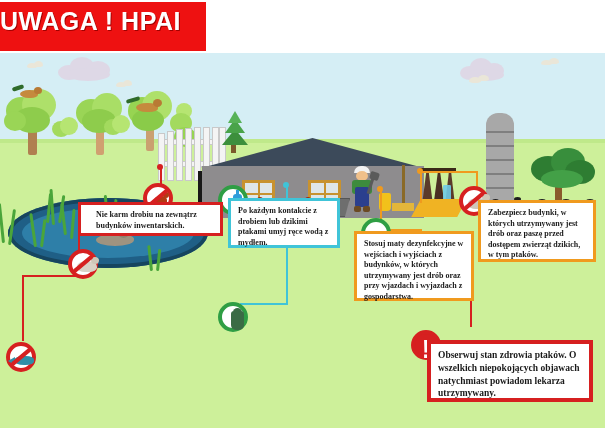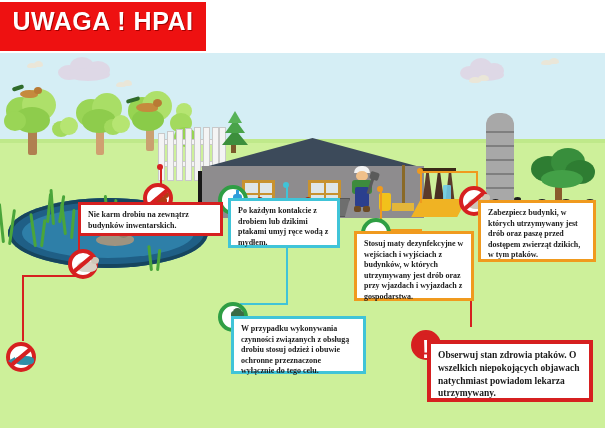--- a/index.html
+++ b/index.html
@@ -2,21 +2,21 @@
 <html><head>
 <meta charset="utf-8">
 <style>
   html,body{margin:0;padding:0;background:#fff;}
   body{font-family:"Liberation Serif",serif;}
   #poster{position:relative;width:605px;height:428px;overflow:hidden;background:#fff;}
 
   
   .header{position:absolute;left:0;top:0;width:605px;height:53px;background:#fff;}
   .hdr-red{position:absolute;left:0;top:2px;width:206px;height:49px;background:#ee1111;}
-  .hdr-red-txt{position:absolute;left:0;top:7px;width:206px;text-align:center;
+  .hdr-red-txt{position:absolute;left:0;top:7px;width:206px;text-align:left;
     font-family:"Liberation Sans",sans-serif;font-weight:bold;font-size:25px;color:#ffffff;
     letter-spacing:.5px;text-shadow:1px 1px 0 #a10000;}
   .hdr-title{position:absolute;left:216px;top:4px;width:385px;
     font-family:"Liberation Sans",sans-serif;font-weight:bold;font-size:11.5px;
     line-height:14.6px;color:#1a1a1a;}
 
   
   .scene{position:absolute;left:0;top:53px;width:605px;height:375px;overflow:hidden;}
   .sky{position:absolute;left:0;top:0;width:605px;height:94px;background:#d5eef5;}
   .ground{position:absolute;left:0;top:90px;width:605px;height:285px;background:#cdf09a;}
@@ -414,39 +414,36 @@
 
   <div class="badge prohibit" style="left:6px;top:342px;width:30px;height:30px;">
     <div class="ic-fish"></div>
       <div class="slash"></div>
   </div>
 
   <div class="badge alert" style="left:411px;top:330px;width:30px;height:30px;">
     <div class="ic-bang">!</div>
   </div>
 
-  <div class="box red" style="left:78px;top:202px;width:145px;height:34px;">
+  <div class="box red" style="left:78px;top:202px;width:145px;height:34px;padding-left:8px;">
     <div class="inner" style="font-size:8px;line-height:10.5px;">Nie karm drobiu na zewnątrz budynków inwentarskich.</div>
   </div>
 
   <div class="box cyan" style="left:228px;top:198px;width:112px;height:50px;">
     <div class="inner" style="font-size:8px;line-height:10.5px;">Po każdym kontakcie z drobiem lub dzikimi ptakami umyj ręce wodą z mydłem.</div>
   </div>
 
   <div class="box orange" style="left:478px;top:200px;width:118px;height:62px;">
     <div class="inner" style="font-size:8px;line-height:10.5px;">Zabezpiecz budynki, w których utrzymywany jest drób oraz paszę przed dostępem zwierząt dzikich, w tym ptaków.</div>
   </div>
 
   <div class="box orange" style="left:354px;top:231px;width:120px;height:70px;">
     <div class="inner" style="font-size:8px;line-height:10.5px;">Stosuj maty dezynfekcyjne w wejściach i wyjściach z budynków, w których utrzymywany jest drób oraz przy wjazdach i wyjazdach z gospodarstwa.</div>
   </div>
 
 
-  <div class="box cyan" style="left:231px;top:316px;width:135px;height:58px;">
-    <div class="inner" style="font-size:8px;line-height:10.5px;">W przypadku wykonywania czynności związanych z obsługą drobiu stosuj odzież i obuwie ochronne przeznaczone wyłącznie do tego celu.</div>
-  </div>
 
 
   <div class="box red" style="left:427px;top:340px;width:166px;height:62px;border-width:4px;">
     <div class="inner" style="font-size:9.5px;line-height:12.8px;">Obserwuj stan zdrowia ptaków. O wszelkich niepokojących objawach natychmiast powiadom lekarza utrzymywany.</div>
   </div>
 
 </div>
 
 </body></html>

